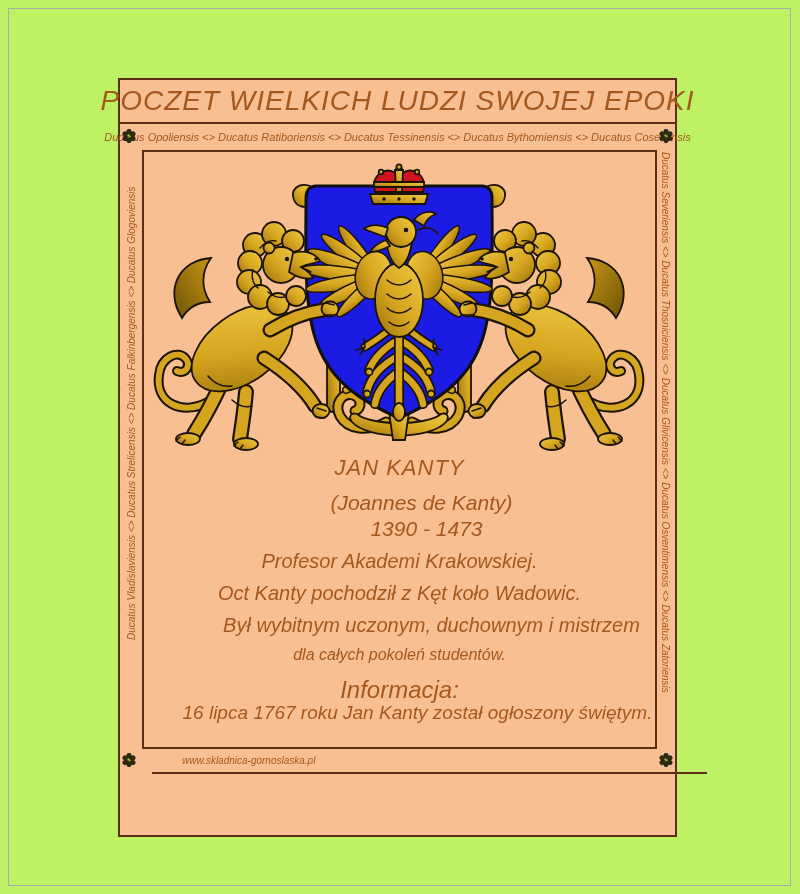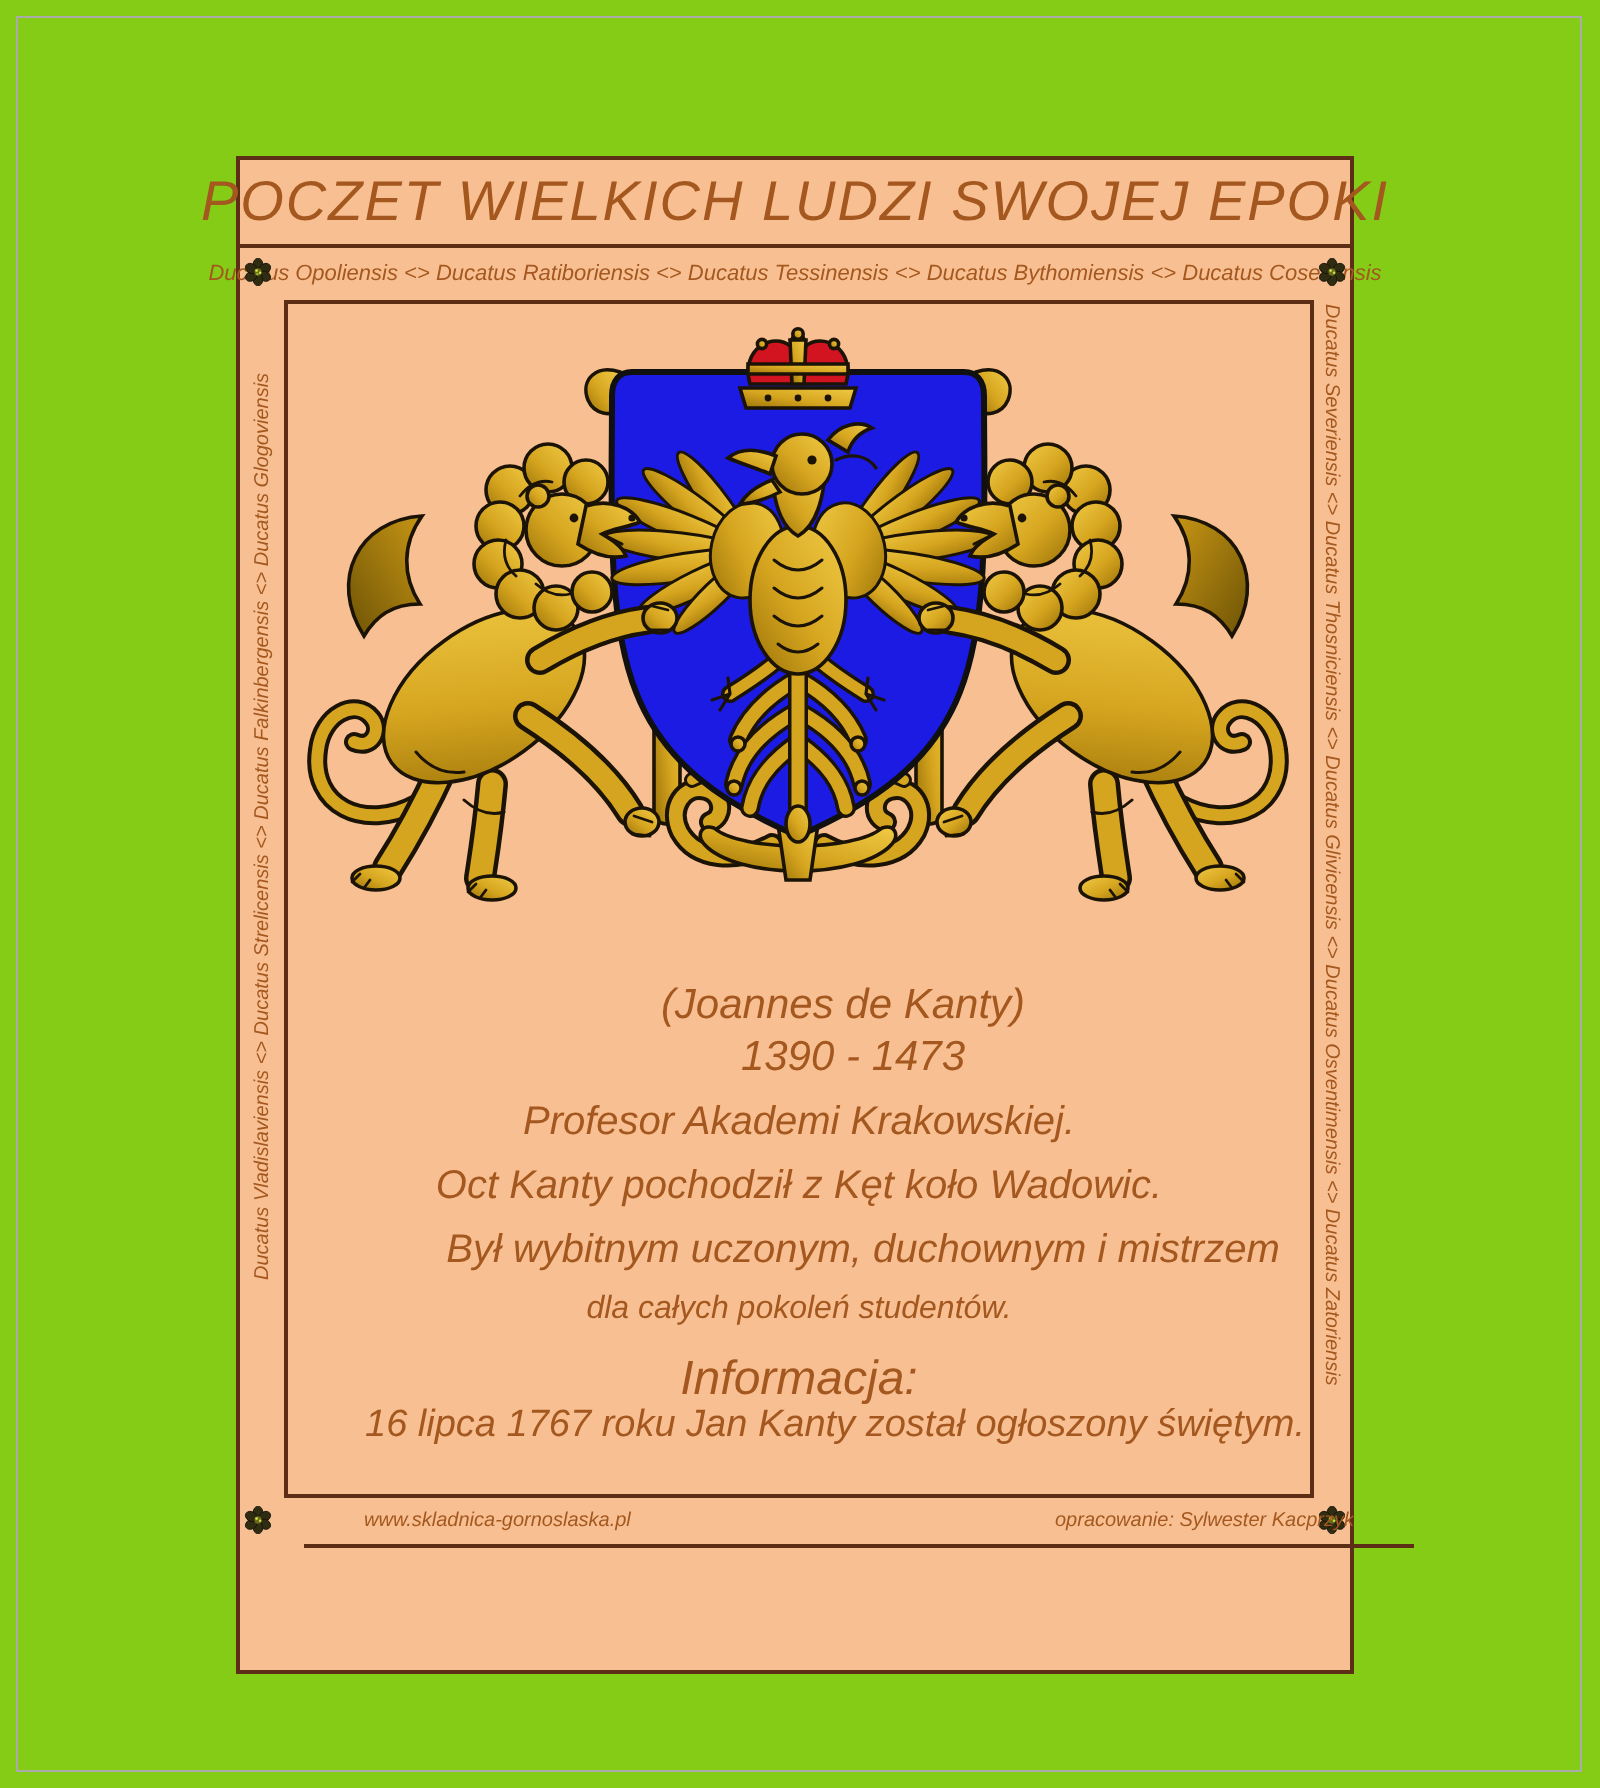--- a/index.html
+++ b/index.html
@@ -1,16 +1,16 @@
 <!DOCTYPE html>
 <html><head>
 <meta charset="utf-8">
 <style>
   html,body { margin:0; padding:0; background:#ffffff; }
-  .page { position:relative; width:800px; height:894px; background:#84cc16; overflow:hidden;
+  .page { position:relative; width:800px; height:894px; background:#bef264; overflow:hidden;
           font-family:"Liberation Sans", sans-serif; }
   .outer-frame { position:absolute; left:8px; top:8px; width:781px; height:876px;
                  border:1px solid #ababab; }
   .plaque { position:absolute; left:118px; top:78px; width:559px; height:759px;
             background:#F8C092; border:2px solid #5C2E16; box-sizing:border-box;
             font-style:italic; color:#A4581F; }
   .title-bar { position:absolute; left:0; top:0; width:100%; height:44px;
                border-bottom:2px solid #5C2E16; box-sizing:border-box;
                display:flex; align-items:center; justify-content:center; }
   .title-text { font-size:28px; letter-spacing:1px; white-space:nowrap; }
@@ -285,28 +285,28 @@
         <circle cx="143" cy="99" r="2.2" fill="#1C1307"></circle>
         <circle cx="172" cy="99" r="1.8" fill="#1C1307"></circle>
         <path class="dk" stroke-width="1.5" d="M157,107 L167,112"></path>
         <path class="dk" stroke-width="1.4" d="M116,88 q7,-9 16,-7 M109,110 q-3,11 5,18 M124,132 q8,7 17,5"></path>
       </g>
       <g transform="translate(510,0) scale(-1,1)">
         <use href="#lionL"></use>
       </g>
     </svg>
 
+    <div class="tline l-name">JAN KANTY</div>
     <div class="tline l-latin">(Joannes de Kanty)</div>
     <div class="tline l-years">1390 - 1473</div>
     <div class="tline l-b1">Profesor Akademi Krakowskiej.</div>
     <div class="tline l-b2">Oct Kanty pochodził z Kęt koło Wadowic.</div>
     <div class="tline l-b3">Był wybitnym uczonym, duchownym i mistrzem</div>
     <div class="tline l-b4">dla całych pokoleń studentów.</div>
     <div class="tline l-il">Informacja:</div>
     <div class="tline l-it">16 lipca 1767 roku Jan Kanty został ogłoszony świętym.</div>
 
     <div class="bottom-strip">
       <span class="bs-left">www.skladnica-gornoslaska.pl</span>
-      <span class="bs-right">opracowanie: Sylwester Kacprzyk</span>
     </div>
 
   </div>
 </div>
 
 </body></html>

